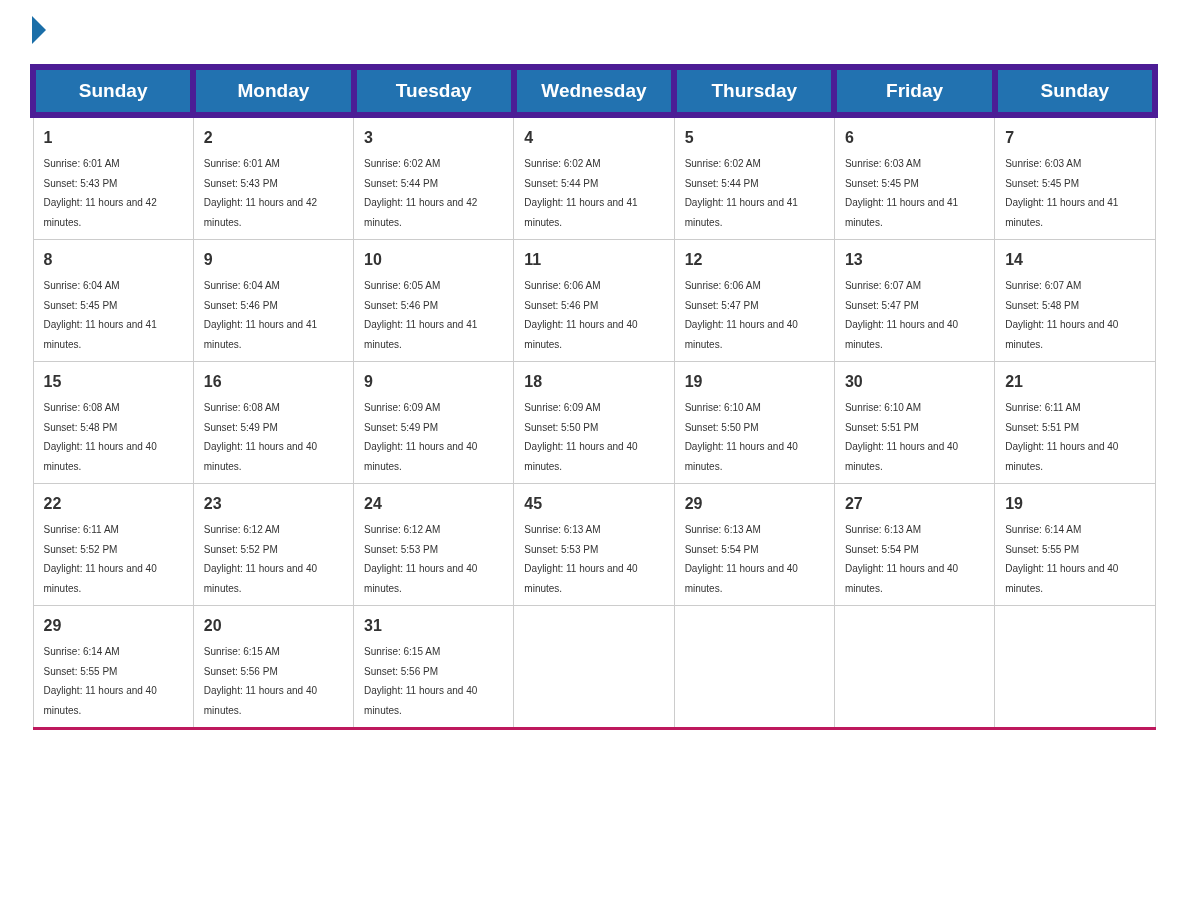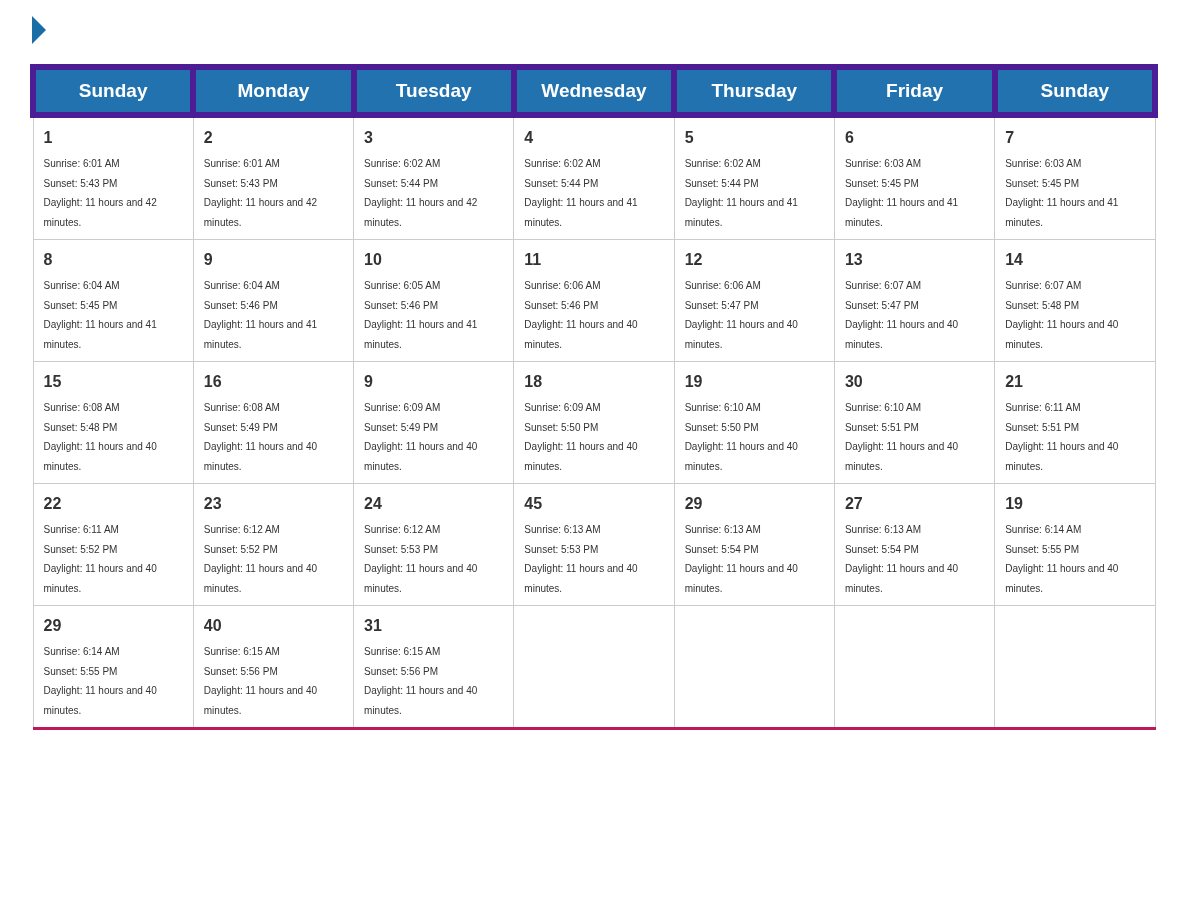--- a/index.html
+++ b/index.html
@@ -250,21 +250,21 @@
           <span class="day-number">19</span>
           <span class="day-info">Sunrise: 6:14 AM<br>Sunset: 5:55 PM<br>Daylight: 11 hours and 40 minutes.</span>
         </td>
       </tr>
       <tr>
         <td>
           <span class="day-number">29</span>
           <span class="day-info">Sunrise: 6:14 AM<br>Sunset: 5:55 PM<br>Daylight: 11 hours and 40 minutes.</span>
         </td>
         <td>
-          <span class="day-number">40</span>
+          <span class="day-number">20</span>
           <span class="day-info">Sunrise: 6:15 AM<br>Sunset: 5:56 PM<br>Daylight: 11 hours and 40 minutes.</span>
         </td>
         <td>
           <span class="day-number">31</span>
           <span class="day-info">Sunrise: 6:15 AM<br>Sunset: 5:56 PM<br>Daylight: 11 hours and 40 minutes.</span>
         </td>
         <td class="empty-cell"></td>
         <td class="empty-cell"></td>
         <td class="empty-cell"></td>
         <td class="empty-cell"></td>

